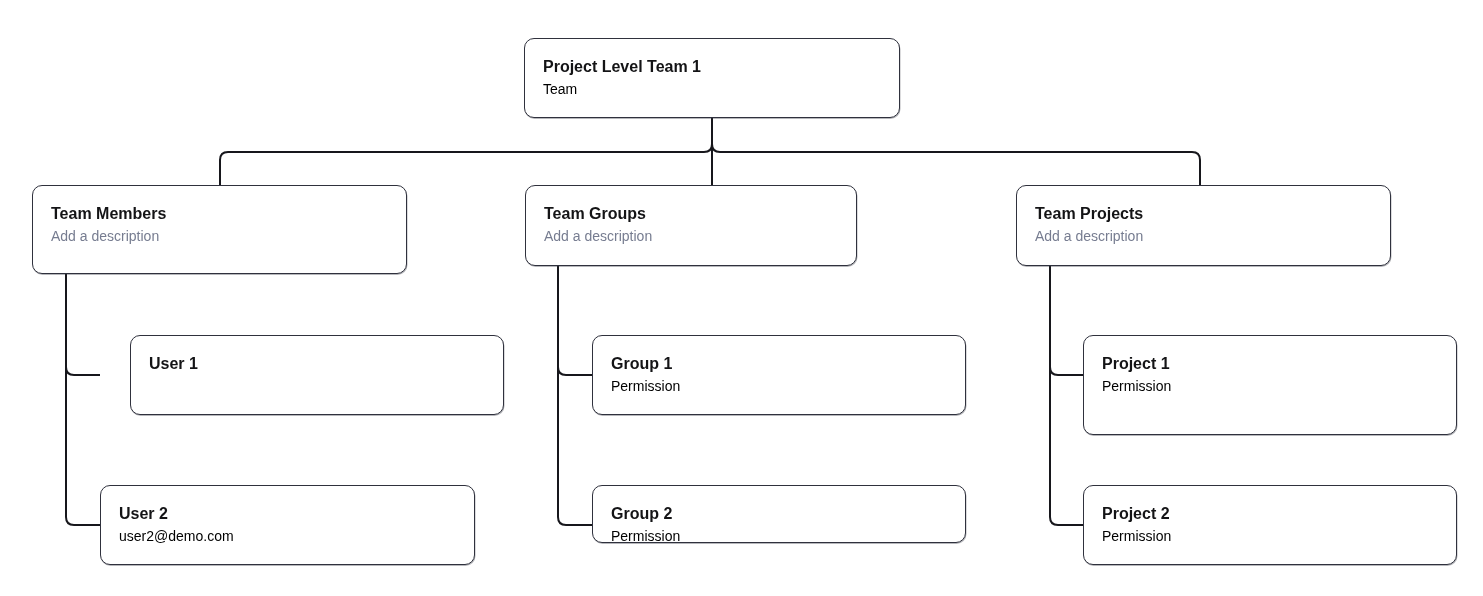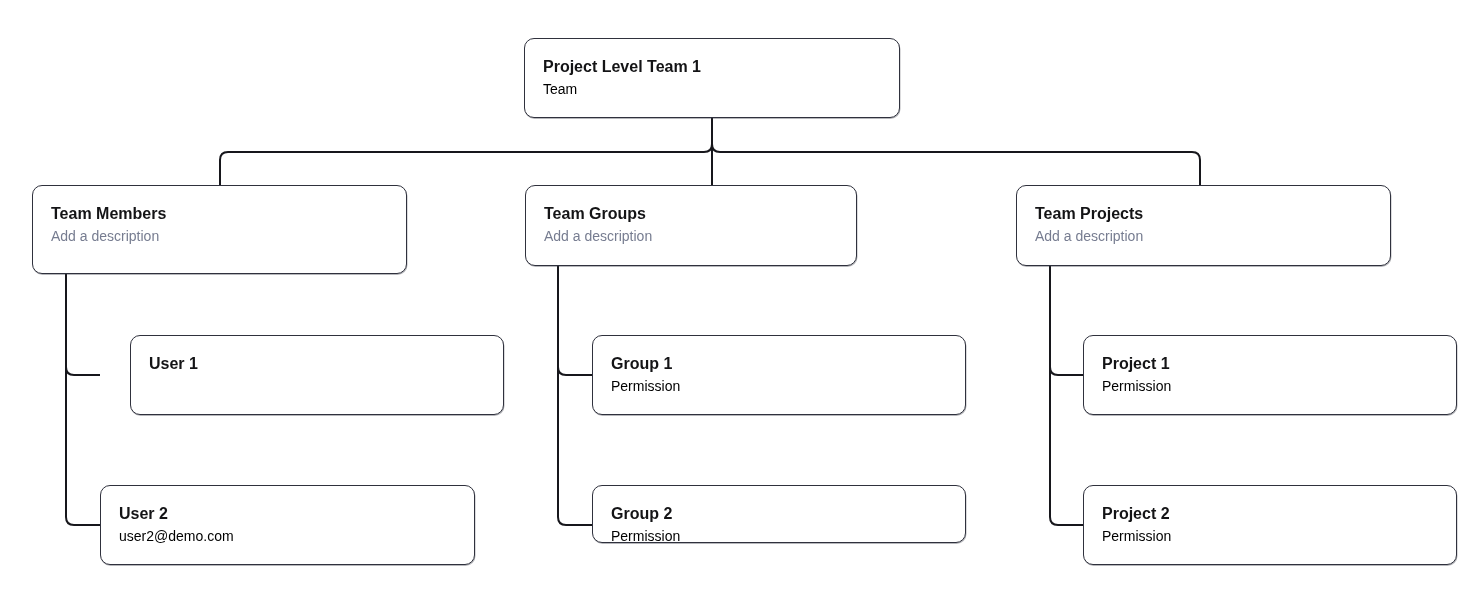--- a/index.html
+++ b/index.html
@@ -58,21 +58,21 @@
   }
   
   #node-root          { left: 524px;  top: 38px;  width: 376px; height: 80px; }
   #node-team-members  { left: 32px;   top: 185px; width: 375px; height: 89px; }
   #node-team-groups   { left: 525px;  top: 185px; width: 332px; height: 81px; }
   #node-team-projects { left: 1016px; top: 185px; width: 375px; height: 81px; }
   #node-user-1        { left: 100px;  top: 335px; width: 374px; height: 80px; margin-left: 30px; }
   #node-user-2        { left: 100px;  top: 485px; width: 375px; height: 80px; }
   #node-group-1       { left: 592px;  top: 335px; width: 374px; height: 80px; }
   #node-group-2       { left: 592px;  top: 485px; width: 374px; height: 58px; }
-  #node-project-1     { left: 1083px; top: 335px; width: 374px; height: 80px; }
+  #node-project-1     { left: 1083px; top: 335px; width: 374px; height: 100px; }
   #node-project-2     { left: 1083px; top: 485px; width: 374px; height: 80px; }
 </style>
 </head>
 <body>
 
 <div class="canvas">
 
   <svg class="connectors" viewBox="0 0 1483 596" xmlns="http://www.w3.org/2000/svg">
 
     <path d="M712 118 L712 186"></path>

